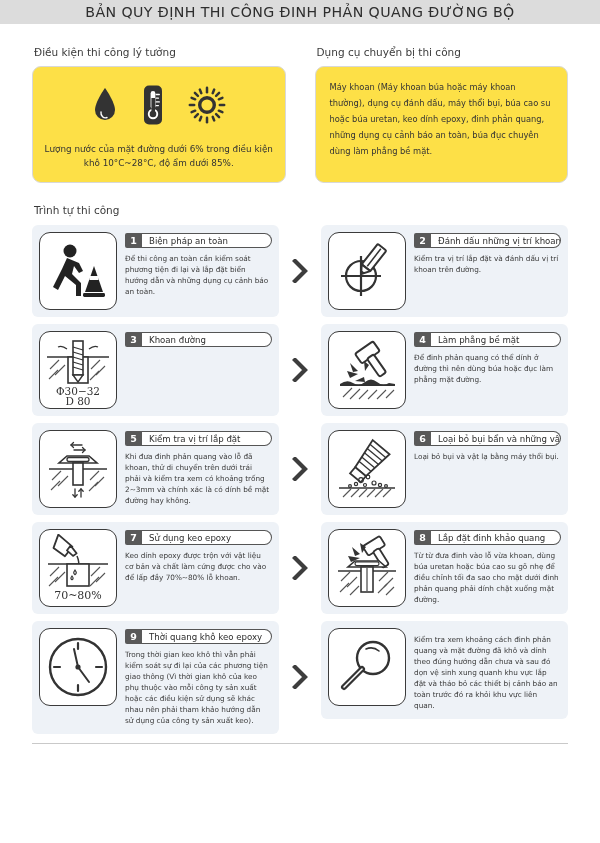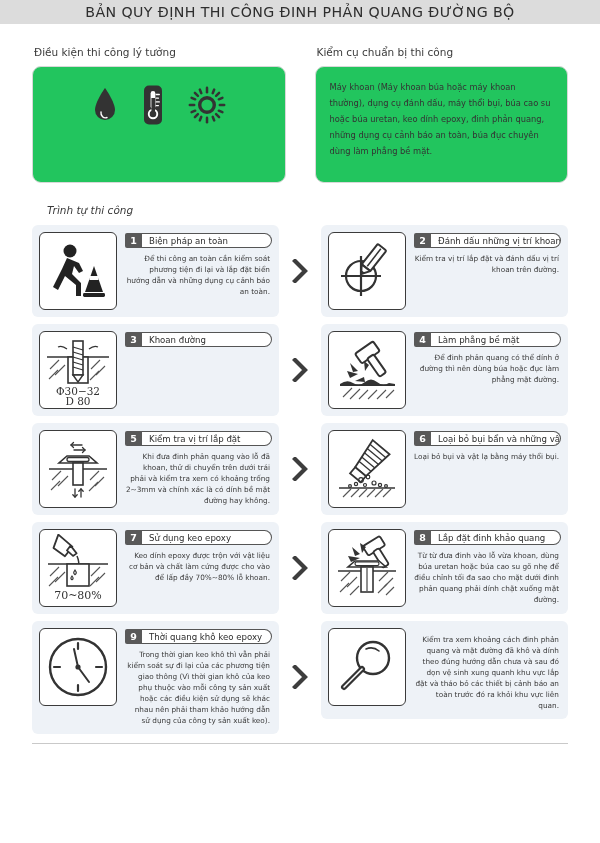--- a/index.html
+++ b/index.html
@@ -30,21 +30,21 @@
   
   .top-row { display: flex; gap: 29px; margin-top: 22px; }
   .top-col { flex: 1; }
   .col-head {
     font-size: 10.5px; color: #3a3a3a;
     margin-bottom: 8px; padding-left: 2px;
   }
   .panel {
     border: 1px solid #d8d8d8;
     border-radius: 9px;
-    background: #22c55e;
+    background: #fde047;
   }
 
   
   .cond-panel { height: 117px; padding: 12px 10px 10px; }
   .icon-row {
     display: flex; align-items: center; justify-content: center;
     gap: 22px; height: 52px;
   }
   .cond-caption {
     margin-top: 12px;
@@ -52,40 +52,40 @@
     text-align: center; color: #333;
   }
 
   
   .tools-panel { height: 117px; padding: 13px 14px; }
   .tools-text { font-size: 8.3px; line-height: 1.92; color: #333; }
 
   
   .proc-head {
     font-size: 10.5px; color: #3a3a3a;
-    margin: 21px 13px 9px; padding-left: 2px; font-style: italic;
+    margin: 21px 0 9px; padding-left: 2px;
   }
 
   .step-row {
     display: flex; align-items: flex-start;
     margin-bottom: 7px;
   }
   .step-card {
     width: 247px;
     background: #eef2f7;
     border-radius: 6px;
     padding: 7px;
     display: flex; gap: 8px;
     min-height: 92px;
   }
   .step-thumb {
     width: 78px; height: 78px; flex: 0 0 78px;
     background: #fff;
     border: 1.6px solid #3b3b3b;
-    border-radius: 6px;
+    border-radius: 11px;
     display: flex; align-items: center; justify-content: center;
     overflow: hidden;
   }
   .step-body { flex: 1; padding-top: 1px; min-width: 0; }
   .step-head { display: flex; align-items: stretch; height: 15px; }
   .step-num {
     width: 17px; flex: 0 0 17px;
     background: #595959; color: #fff;
     font-size: 9.5px; font-weight: 600;
     display: flex; align-items: center; justify-content: center;
@@ -101,21 +101,20 @@
     display: flex; align-items: center;
     padding-left: 7px;
     font-size: 8.6px; color: #2c2c2c;
     white-space: nowrap; overflow: hidden;
   }
   .step-desc {
     margin-top: 6px;
     font-size: 7.3px; line-height: 1.5;
     color: #3b3b3b;
     padding-right: 2px;
-    text-align: right;
   }
   .arrow {
     width: 42px; flex: 0 0 42px;
     display: flex; align-items: center; justify-content: center;
     align-self: center; height: 92px;
     color: #3d3d3d;
   }
 
   .bottom-rule {
     margin: 9px 0 0;
@@ -181,25 +180,26 @@
                 <line x1="13.3" y1="30.8" x2="11.8" y2="34.4"></line>
                 <line x1="3.6" y1="26.2" x2="7.2" y2="24.7"></line>
                 <line x1="30.8" y1="13.3" x2="34.4" y2="11.8"></line>
                 <line x1="3.6" y1="11.8" x2="7.2" y2="13.3"></line>
                 <line x1="30.8" y1="24.7" x2="34.4" y2="26.2"></line>
               </g>
             </svg>
           </span>
 
         </div>
+        <div class="cond-caption">Lượng nước của mặt đường dưới 6% trong điều kiện khô 10°C~28°C, độ ẩm dưới 85%.</div>
       </div>
     </div>
 
     <div class="top-col">
-      <div class="col-head">Kiểm cụ chuẩn bị thi công</div>
+      <div class="col-head">Dụng cụ chuyển bị thi công</div>
       <div class="panel tools-panel">
         <div class="tools-text">Máy khoan (Máy khoan búa hoặc máy khoan thường), dụng cụ đánh dấu, máy thổi bụi, búa cao su hoặc búa uretan, keo dính epoxy, đinh phản quang, những dụng cụ cảnh báo an toàn, búa đục chuyên dùng làm phẳng bề mặt.</div>
       </div>
     </div>
 
   </div>
 
   <div class="proc-head">Trình tự thi công</div>
 
   <div class="step-row">

